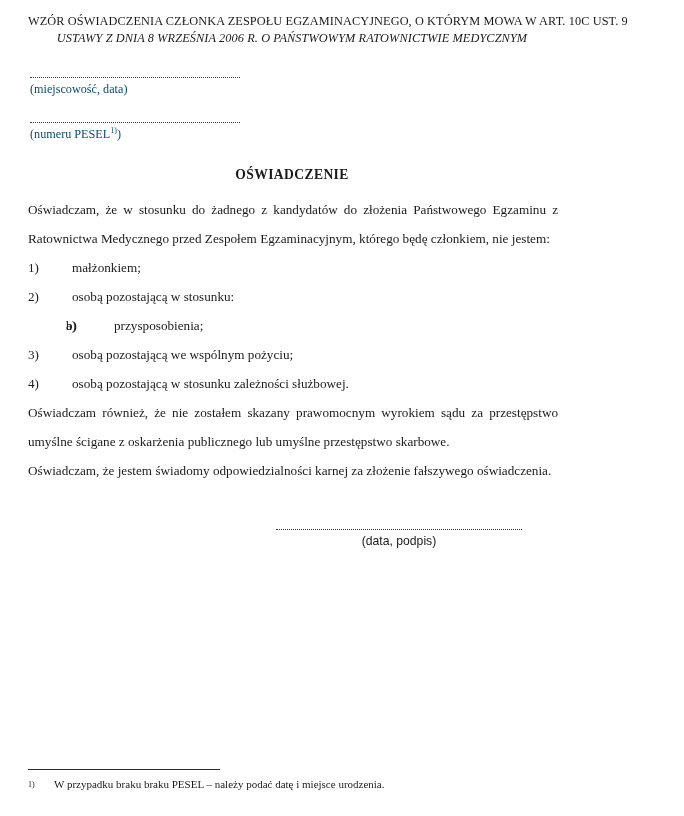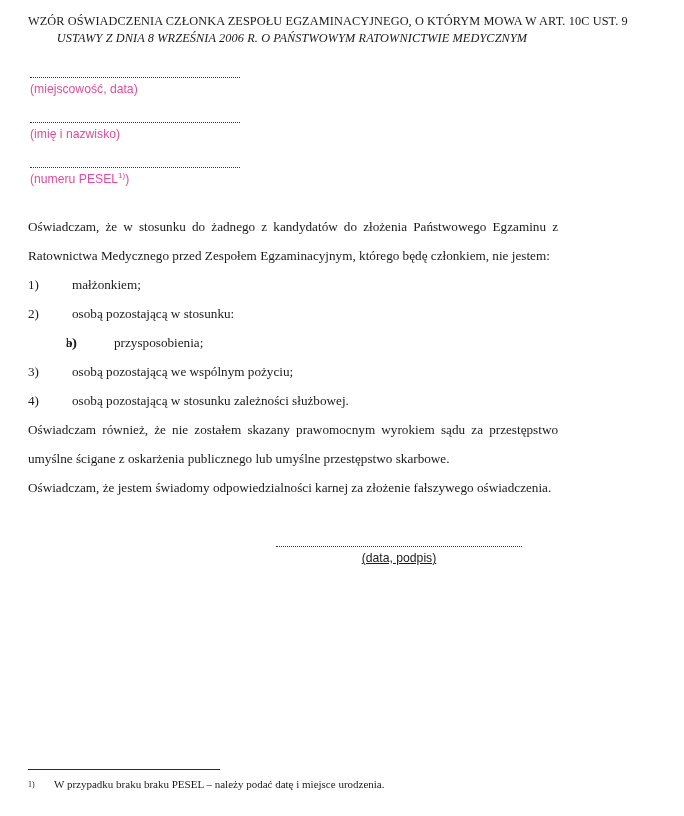--- a/index.html
+++ b/index.html
@@ -47,24 +47,24 @@
   .field-block {
     margin-bottom: 25px;
   }
   .dots-line {
     width: 210px;
     height: 1px;
     border-top: 1px dotted #3a3a3a;
     margin-bottom: 3px;
   }
   .field-label {
-    font-family: Liberation Sans, sans-serif;
+    font-family: Liberation Serif, serif;
     font-size: 12.2px;
     line-height: 15px;
-    color: #ec4899;
+    color: #0c4a6e;
     white-space: nowrap;
   }
   .field-label sup {
     font-size: 8px;
     vertical-align: super;
     line-height: 0;
   }
 
   
   .decl-title {
@@ -133,21 +133,20 @@
   
   .signature {
     margin-top: 44px;
     padding-right: 36px;
     display: flex;
     justify-content: flex-end;
   }
   .sig-inner {
     width: 246px;
     text-align: center;
-    text-decoration: underline;
   }
   .sig-dots {
     width: 100%;
     height: 1px;
     border-top: 1px dotted #3a3a3a;
     margin-bottom: 3px;
   }
   .sig-label {
     font-family: "Liberation Sans", sans-serif;
     font-size: 12.2px;
@@ -196,32 +195,29 @@
     <span class="hdr-line hdr-line-2">USTAWY Z DNIA 8 WRZEŚNIA 2006 R. O PAŃSTWOWYM RATOWNICTWIE MEDYCZNYM</span>
   </div>
 
   <div class="fields">
 
     <div class="field-block">
       <div class="dots-line"></div>
       <div class="field-label">(miejscowość, data)</div>
     </div>
 
-    <div class="field-block">
-      <div class="dots-line"></div>
-      <div class="field-label">(imię i nazwisko)</div>
-    </div>
 
     <div class="field-block">
       <div class="dots-line"></div>
       <div class="field-label"><span>(numeru PESEL</span><sup>1)</sup><span>)</span></div>
     </div>
 
   </div>
 
+  <div class="decl-title">OŚWIADCZENIE</div>
 
   <div class="body-wrap">
 
     <p class="para last-line-left">Oświadczam, że w stosunku do żadnego z kandydatów do złożenia Państwowego Egzaminu z Ratownictwa Medycznego przed Zespołem Egzaminacyjnym, którego będę członkiem, nie jestem:</p>
 
     <ol class="lvl1">
 
       <li>
         <span class="marker">1)</span>
         <span>małżonkiem;</span>

